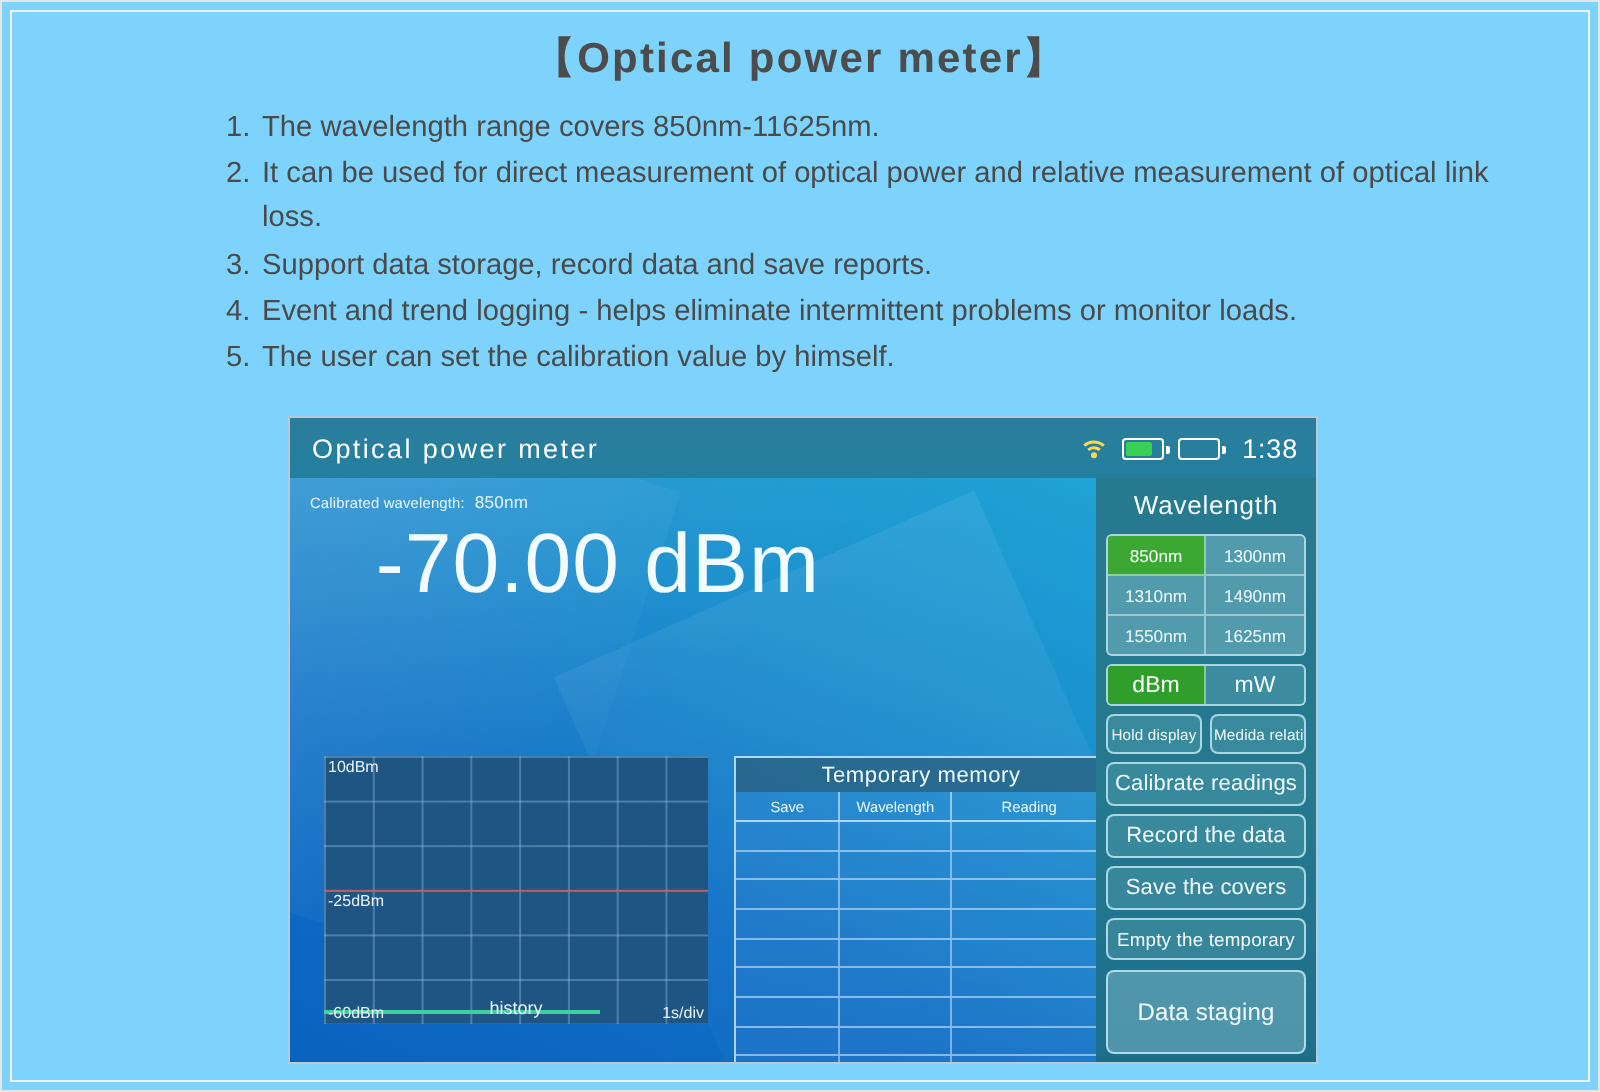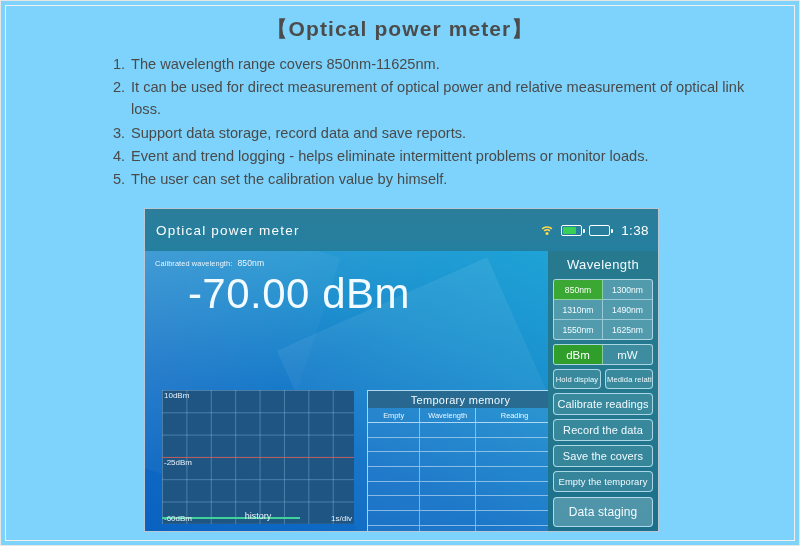--- a/index.html
+++ b/index.html
@@ -71,21 +71,21 @@
     box-sizing: border-box;
     overflow: hidden;
     background: #0c6fc9;
     display: flex;
     flex-direction: column;
     color: #ffffff;
   }
 
   
   #statusbar {
-    height: 42px;
+    height: 30px;
     min-height: 26px;
     background: linear-gradient(to bottom, #2b7e9b, #247f9f);
     display: flex;
     align-items: center;
     padding: 0 9px 0 11px;
     box-sizing: border-box;
   }
   #statusbar .title {
     font-size: 13.5px;
     letter-spacing: 1.2px;
@@ -430,21 +430,21 @@
           <div class="lbl top">10dBm</div>
           <div class="lbl mid">-25dBm</div>
           <div class="lbl bot">-60dBm</div>
           <div class="lbl hist">history</div>
           <div class="lbl div">1s/div</div>
         </div>
 
         <div id="memtable">
           <div class="cap">Temporary memory</div>
           <div class="hdr">
-            <div class="c1">Empty</div>
+            <div class="c1">Save</div>
             <div class="c2">Wavelength</div>
             <div class="c3">Reading</div>
           </div>
           <div class="rows">
             <div class="row">
                 <div class="c1"></div>
                 <div class="c2"></div>
                 <div class="c3"></div>
               </div>
             <div class="row">

